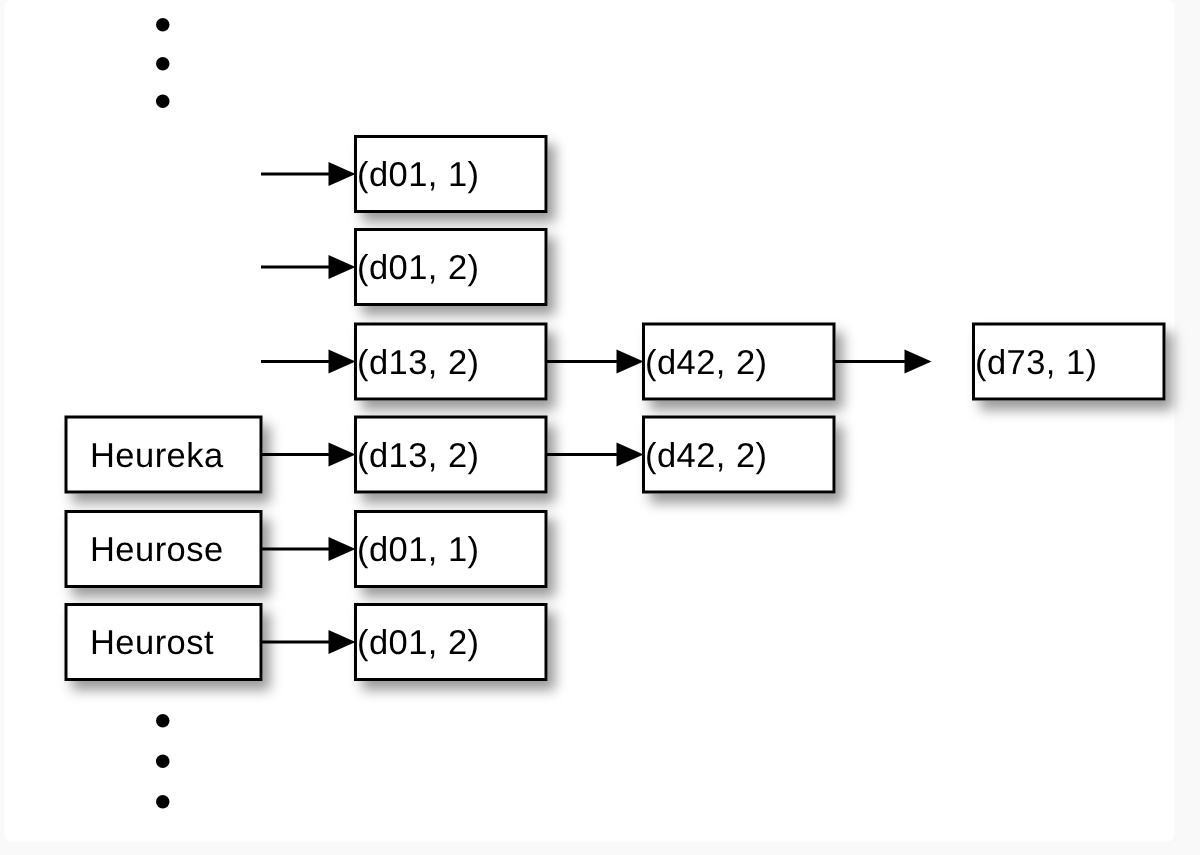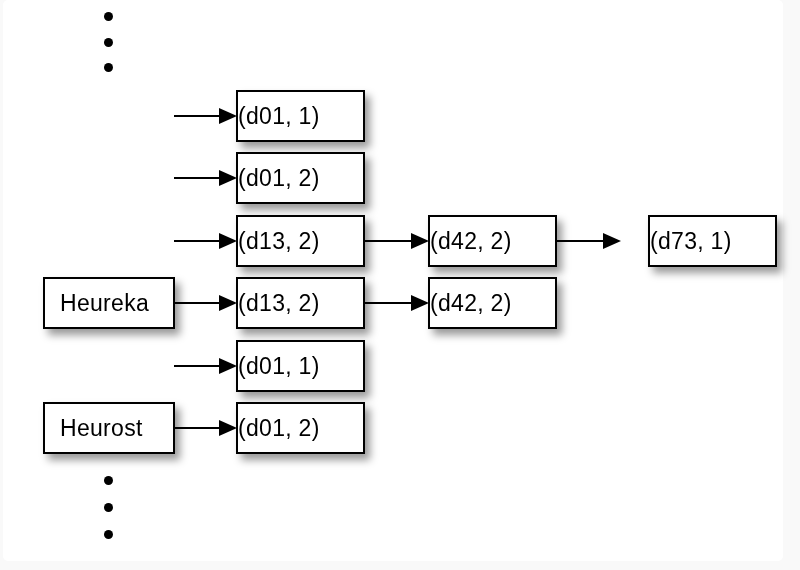--- a/index.html
+++ b/index.html
@@ -119,20 +119,23 @@
       <div class="box posting" style="left: 233px; top: 277px; width: 129px;">
         <span>(d13, 2)</span>
       </div>
       <div class="arrow" style="left: 361px; top: 295px; width: 65px;">
         <div class="shaft" style="width: 50px;"></div>
         <div class="head"></div>
       </div>
       <div class="box posting" style="left: 425px; top: 277px; width: 129px;">
         <span>(d42, 2)</span>
       </div>
+      <div class="box term" style="left: 40px; top: 340px; width: 132px;">
+        <span>Heurose</span>
+      </div>
       <div class="arrow" style="left: 171px; top: 358px; width: 63px;">
         <div class="shaft" style="width: 48px;"></div>
         <div class="head"></div>
       </div>
       <div class="box posting" style="left: 233px; top: 340px; width: 129px;">
         <span>(d01, 1)</span>
       </div>
       <div class="box term" style="left: 40px; top: 402px; width: 132px;">
         <span>Heurost</span>
       </div>

